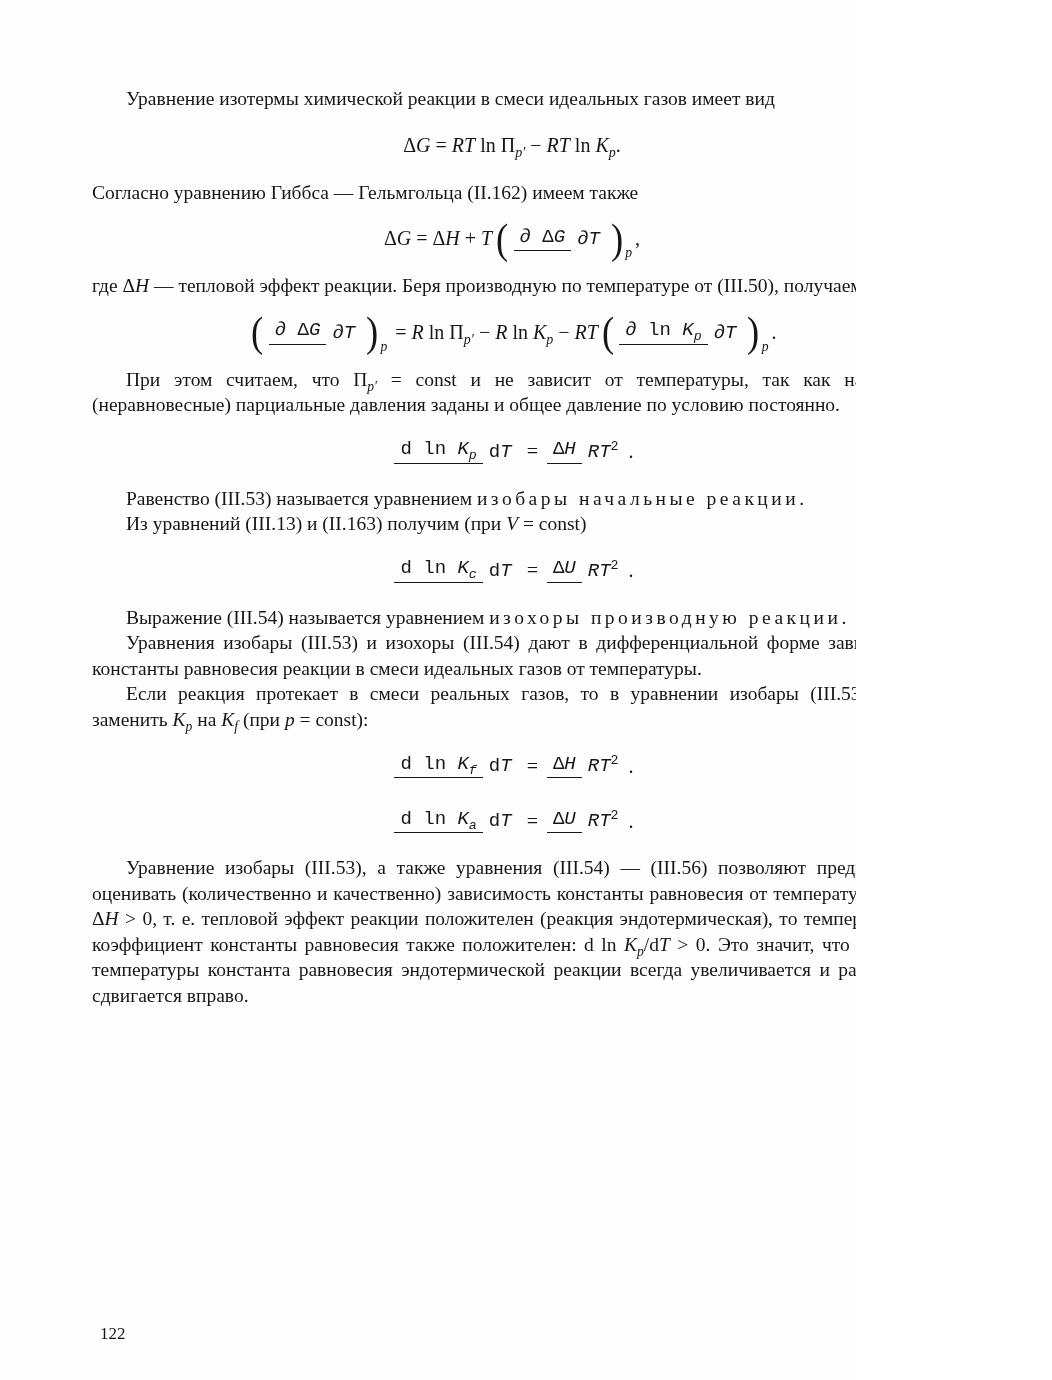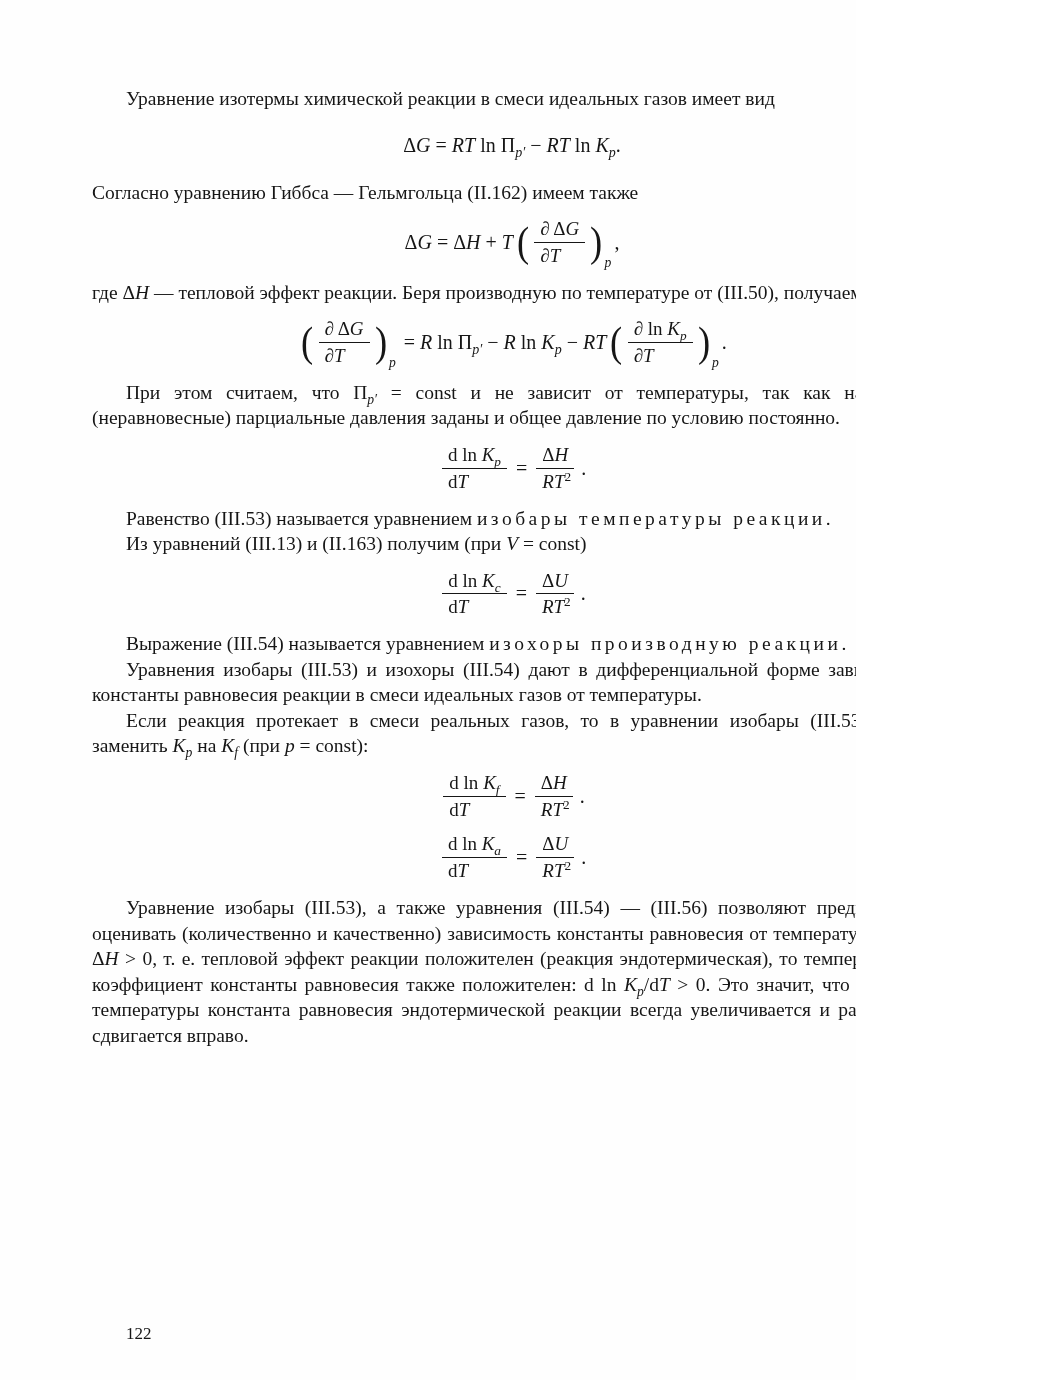--- a/index.html
+++ b/index.html
@@ -42,27 +42,28 @@
   .eq .tx { white-space:pre; }
   .eqnum {
     position:absolute;
     right:6px; top:50%;
     transform:translateY(-50%);
     font-size:19.5px;
   }
 
   .frac {
     display:inline-flex;
-    flex-direction:column;
-    align-items:flex-start;
+    flex-direction:row;
+    align-items:center;
     vertical-align:middle;
     margin:0 4px;
     line-height:1.15;
     font-size:19px;
     text-align:center;
+    font-family:Liberation Mono, monospace;
   }
   .frac .num { padding:0 6px 2px; border-bottom:1.4px solid #161616; white-space:pre; }
   .frac .den { padding:2px 6px 0; white-space:pre; }
 
   .paren { display:inline-flex; align-items:center; margin:0 3px; }
   .paren .inner { display:inline-flex; align-items:center; }
   .paren .pl, .paren .pr {
     font-size:215%;
     line-height:0.85;
     font-weight:400;
@@ -77,21 +78,20 @@
   }
 
   sub { font-size:70%; font-style:italic; line-height:0; }
   sup { font-size:70%; line-height:0; }
   i { font-style:italic; }
 
   .pagenum {
     position:absolute;
     left:100px; bottom:36px;
     font-size:17px;
-    margin-left:26px;
   }
 </style>
 </head>
 <body>
 
 <div class="page">
   <div class="column" id="content">
       <p class="para ind">Уравнение изотермы химической реакции в смеси идеальных газов имеет вид</p>
       <div class="eqrow">
         <span class="eq">
@@ -157,21 +157,21 @@
           </span>
           <span class="tx"> = </span>
           <span class="frac">
             <span class="num">Δ<i>H</i></span>
             <span class="den"><i>RT</i><sup>2</sup></span>
           </span>
           <span class="tx">.</span>
         </span>
         <span class="eqnum">(III.53)</span>
       </div>
-      <p class="para ind">Равенство (III.53) называется уравнением <span class="sp">изобары температуры реакции</span>.</p>
+      <p class="para ind">Равенство (III.53) называется уравнением <span class="sp">изобары начальные реакции</span>.</p>
       <p class="para ind">Из уравнений (III.13) и (II.163) получим (при <i>V</i> = const)</p>
       <div class="eqrow">
         <span class="eq">
           <span class="frac">
             <span class="num">d ln <i>K</i><sub>c</sub></span>
             <span class="den">d<i>T</i></span>
           </span>
           <span class="tx"> = </span>
           <span class="frac">
             <span class="num">Δ<i>U</i></span>

